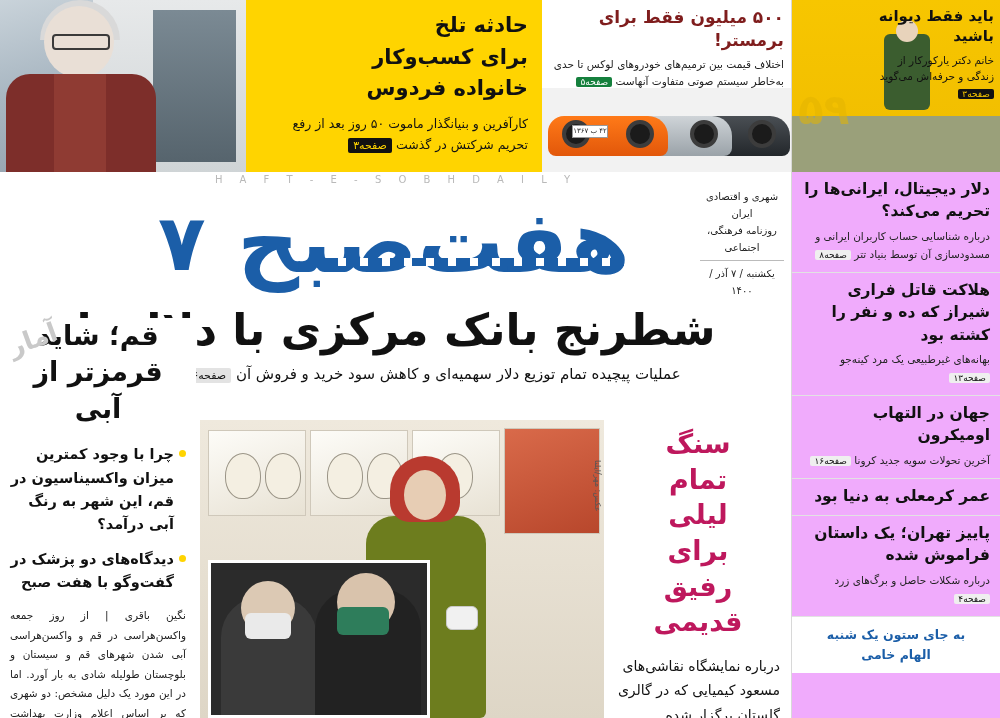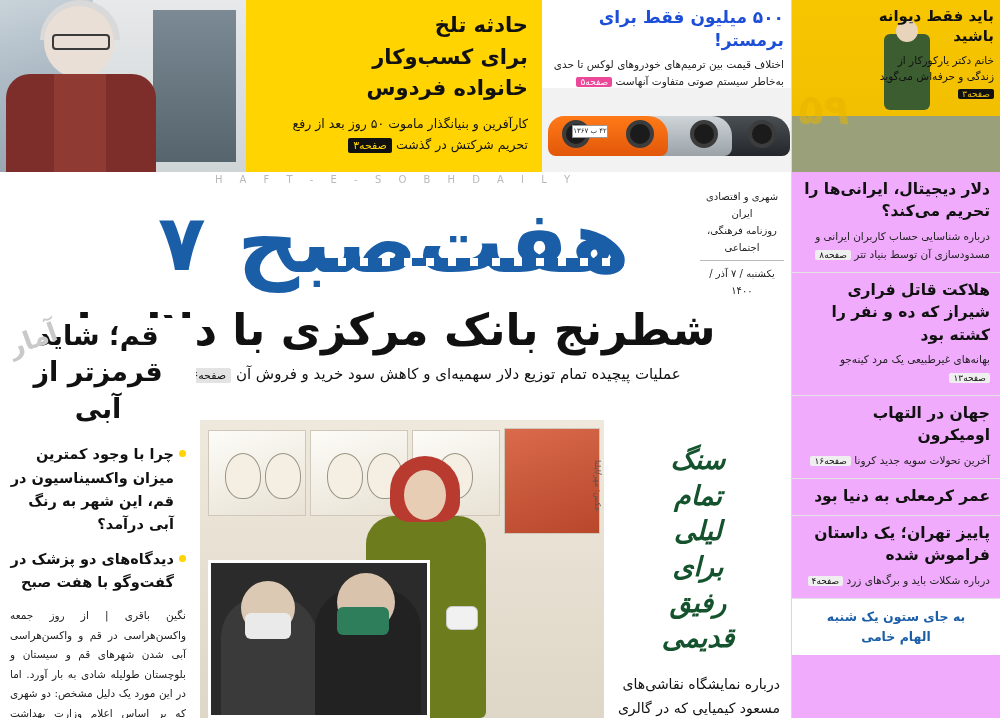--- a/index.html
+++ b/index.html
@@ -30,23 +30,23 @@
   .ts-photo .scarf{position:absolute;left:54px;top:74px;width:52px;height:98px;background:#8f3b33;}
 
   .ts-yellow{position:absolute;left:246px;top:0;width:296px;height:172px;background:#ffd400;}
   .ts-yellow .inner{padding:10px 14px 0 14px;direction:rtl;text-align:right;}
   .ts-yellow h3{margin:0;font-size:21px;font-weight:bold;line-height:1.5;color:#111;}
   .ts-yellow p{margin:8px 0 8px 0;font-size:12.5px;line-height:1.75;color:#111;}
   .ts-yellow .pg{font-size:11px;background:#111;color:#ffd400;padding:1px 5px;border-radius:2px;}
 
   .ts-cars{position:absolute;left:542px;top:0;width:250px;height:172px;background:#ffffff;overflow:hidden;}
   .ts-cars .hd{direction:rtl;text-align:right;padding:6px 8px 0 8px;}
-  .ts-cars .hd h3{margin:0;font-size:17px;font-weight:bold;color:#1d4ed8;line-height:1.35;}
+  .ts-cars .hd h3{margin:0;font-size:17px;font-weight:bold;color:#7f1d1d;line-height:1.35;}
   .ts-cars .hd p{margin:4px 0 0 0;font-size:10.5px;line-height:1.6;color:#222;}
-  .ts-cars .hd .pg{font-size:9px;background:#ec4899;color:#fff;padding:0 4px;border-radius:2px;}
+  .ts-cars .hd .pg{font-size:9px;background:#15803d;color:#fff;padding:0 4px;border-radius:2px;}
   .carstage{position:absolute;left:0;bottom:0;width:250px;height:84px;background:#f2f2f2;}
   .car{position:absolute;bottom:16px;height:40px;border-radius:16px 20px 8px 8px;}
   .car.c1{left:6px;width:120px;background:linear-gradient(180deg,#ff7a18,#e2570a);}
   .car.c2{left:70px;width:120px;background:linear-gradient(180deg,#cfd4d8,#9aa2a8);}
   .car.c3{left:130px;width:118px;background:linear-gradient(180deg,#4a4f54,#23272b);}
   .wheel{position:absolute;bottom:8px;width:20px;height:20px;border-radius:50%;background:#1b1b1b;border:4px solid #3c3c3c;}
   .plate{position:absolute;bottom:18px;left:24px;width:34px;height:11px;background:#fff;border:1px solid #999;
     font-size:7px;text-align:center;line-height:11px;color:#222;}
 
   .ts-right{position:absolute;left:792px;top:0;width:208px;height:172px;background:#f7c600;overflow:hidden;}
@@ -107,21 +107,21 @@
   .inset .m1{position:absolute;left:10px;top:34px;width:96px;height:118px;background:#3a3a3a;border-radius:40px 40px 0 0;}
   .inset .m1h{position:absolute;left:30px;top:18px;width:54px;height:54px;border-radius:50%;background:#dcc9b4;}
   .inset .m1m{position:absolute;left:34px;top:50px;width:46px;height:26px;border-radius:6px;background:#eaeaea;}
   .inset .m2{position:absolute;left:104px;top:26px;width:106px;height:126px;background:#222;border-radius:40px 40px 0 0;}
   .inset .m2h{position:absolute;left:126px;top:10px;width:58px;height:58px;border-radius:50%;background:#d9c3ac;}
   .inset .m2m{position:absolute;left:126px;top:44px;width:52px;height:28px;border-radius:6px;background:#2e7d5b;}
   .credit{position:absolute;right:2px;top:40px;font-size:8px;color:#555;writing-mode:vertical-rl;}
 
   
   .sang{position:absolute;left:604px;top:420px;width:188px;height:298px;background:#fff;direction:rtl;text-align:center;}
-  .sang h2{margin:16px;padding-top:6px;font-size:27px;font-weight:bold;line-height:1.32;color:#14532d;font-style:italic;}
+  .sang h2{margin:0;padding-top:6px;font-size:27px;font-weight:bold;line-height:1.32;color:#be185d;}
   .sang .cap{margin-top:14px;padding:0 12px;font-size:14px;line-height:1.75;text-align:right;color:#111;}
 
   
   .rail{position:absolute;left:792px;top:172px;width:208px;height:546px;background:#f0abfc;direction:rtl;text-align:right;}
   .rail .block{padding:6px 10px 8px 10px;border-bottom:1px solid #e2e2e2;}
   .rail h4{margin:0;font-size:15.5px;font-weight:bold;line-height:1.45;color:#111;}
   .rail p{margin:5px 0 0 0;font-size:10.5px;line-height:1.7;color:#222;}
   .rail .pg{font-size:9px;background:#efefef;color:#111;padding:0 4px;border-radius:2px;}
   .rail .foot{background:#fff;padding:8px 10px;}
   .rail .foot .bl{color:#1b5ea8;font-size:12.5px;font-weight:bold;line-height:1.6;text-align:center;}
@@ -315,21 +315,21 @@
 
     <div class="block">
       <h4>
         <span>عمر کرمعلی به دنیا بود</span>
       </h4>
     </div>
 
     <div class="block">
       <h4>پاییز تهران؛ یک داستان فراموش شده</h4>
       <p>
-        <span>درباره شکلات باید و برگ‌های زرد</span>
+        <span>درباره شکلات حاصل و برگ‌های زرد</span>
         <span class="pg">صفحه۴</span>
       </p>
     </div>
 
     <div class="foot">
       <div class="bl">
         <span>به جای ستون یک شنبه</span><br>
         <span>الهام خامی</span>
       </div>
 

